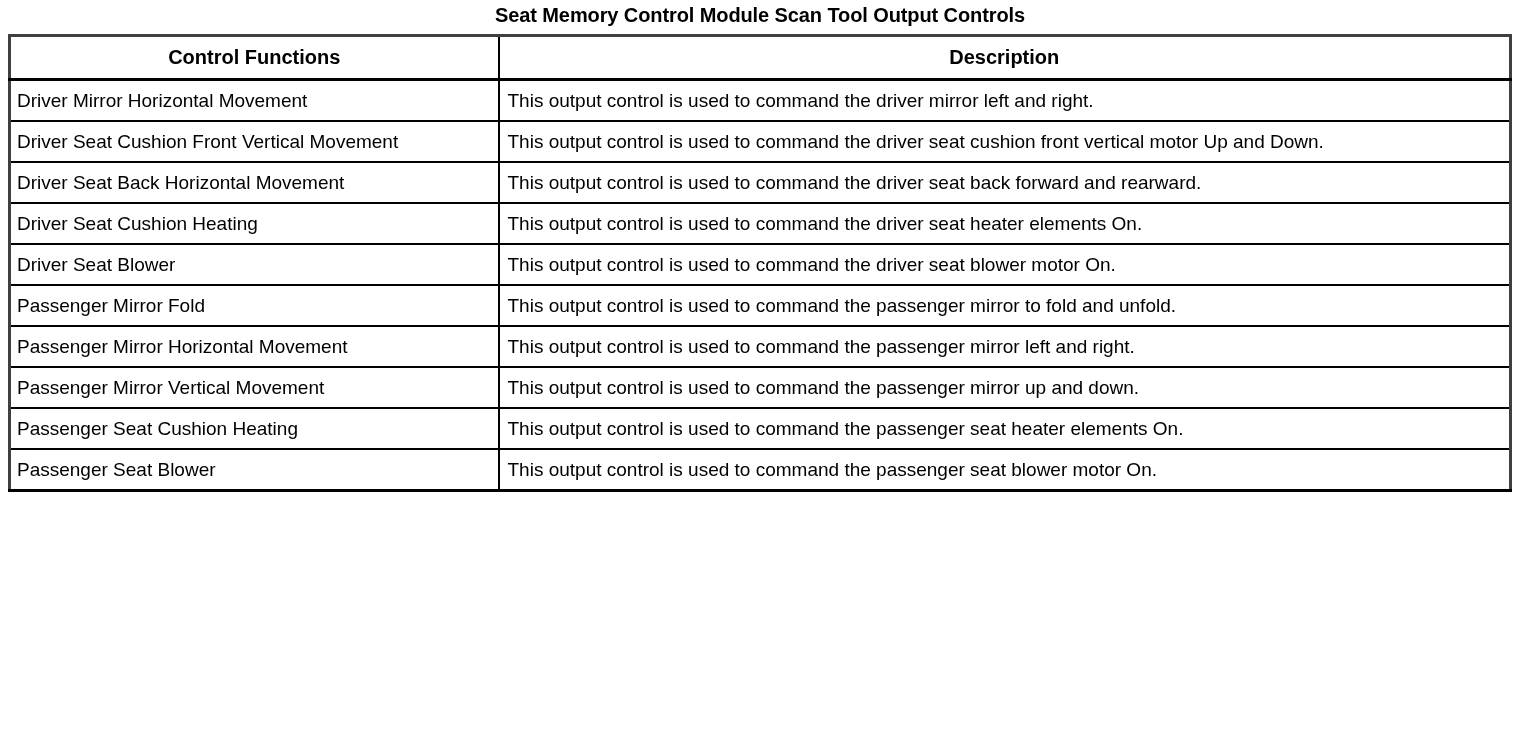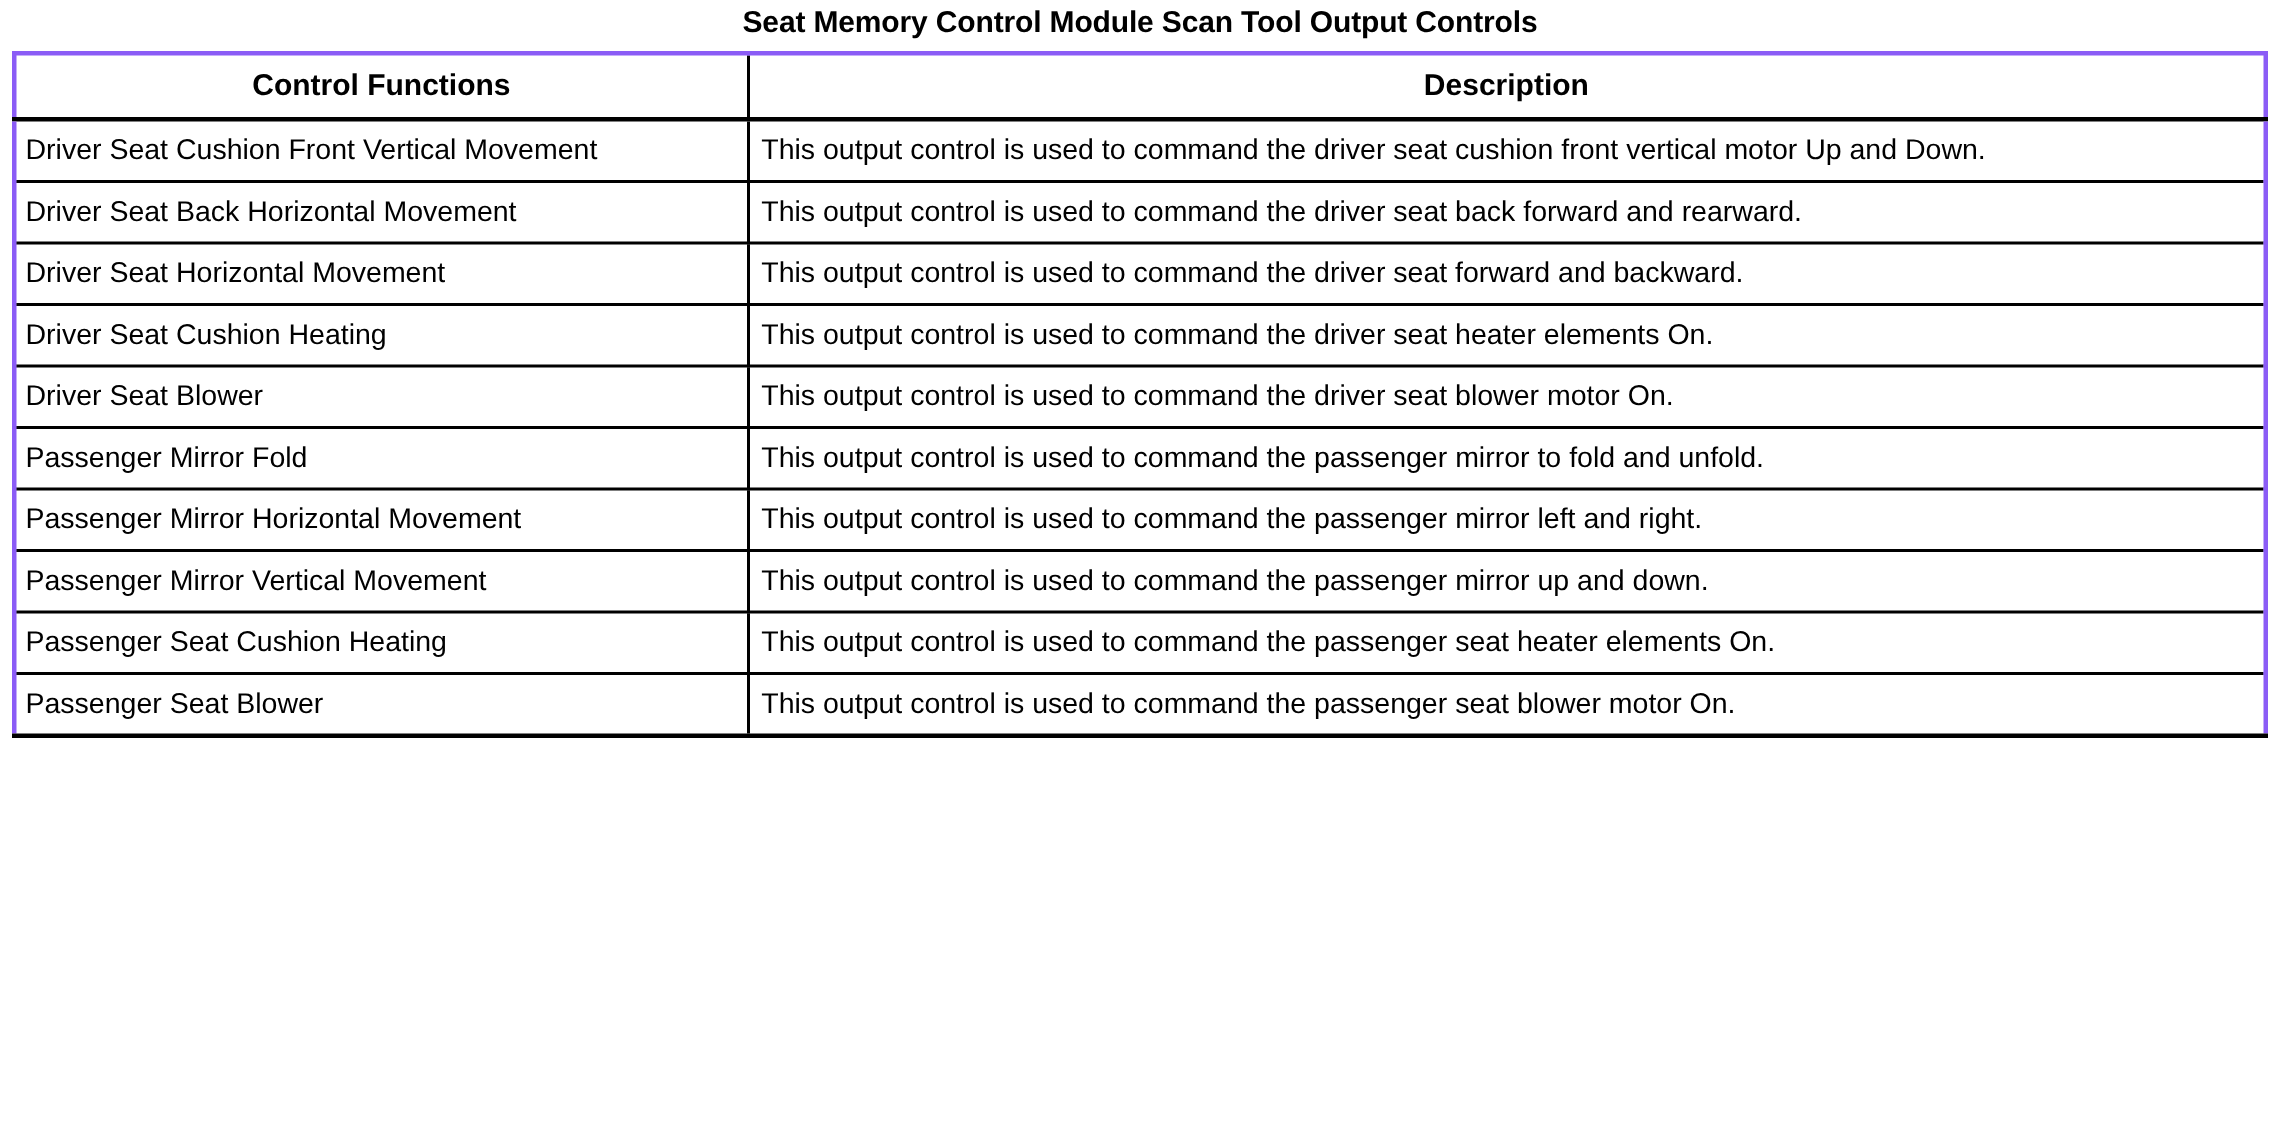--- a/index.html
+++ b/index.html
@@ -33,21 +33,21 @@
   }
   .table-wrap {
     margin: 0 auto;
     width: 1504px;
     padding-top: 9px;
   }
   table.controls {
     border-collapse: collapse;
     table-layout: fixed;
     width: 1504px;
-    border: 3px solid #8b5cf6;
+    border: 3px solid #404040;
   }
   table.controls col.c1 { width: 489px; }
   table.controls col.c2 { width: 1012px; }
 
   table.controls th,
   table.controls td {
     border: 2px solid #000000;
     vertical-align: top;
     color: #000000;
   }
@@ -90,30 +90,30 @@
         <col class="c2">
       </colgroup>
       <thead>
         <tr>
           <th>Control Functions</th>
           <th>Description</th>
         </tr>
       </thead>
       <tbody id="table-body">
           <tr>
+            <td class="fn">Driver Mirror Horizontal Movement</td>
+            <td class="desc">This output control is used to command the driver mirror left and right.</td>
+          </tr>
+          <tr>
             <td class="fn">Driver Seat Cushion Front Vertical Movement</td>
             <td class="desc">This output control is used to command the driver seat cushion front vertical motor Up and Down.</td>
           </tr>
           <tr>
             <td class="fn">Driver Seat Back Horizontal Movement</td>
             <td class="desc">This output control is used to command the driver seat back forward and rearward.</td>
-          </tr>
-          <tr>
-            <td class="fn">Driver Seat Horizontal Movement</td>
-            <td class="desc">This output control is used to command the driver seat forward and backward.</td>
           </tr>
           <tr>
             <td class="fn">Driver Seat Cushion Heating</td>
             <td class="desc">This output control is used to command the driver seat heater elements On.</td>
           </tr>
           <tr>
             <td class="fn">Driver Seat Blower</td>
             <td class="desc">This output control is used to command the driver seat blower motor On.</td>
           </tr>
           <tr>

